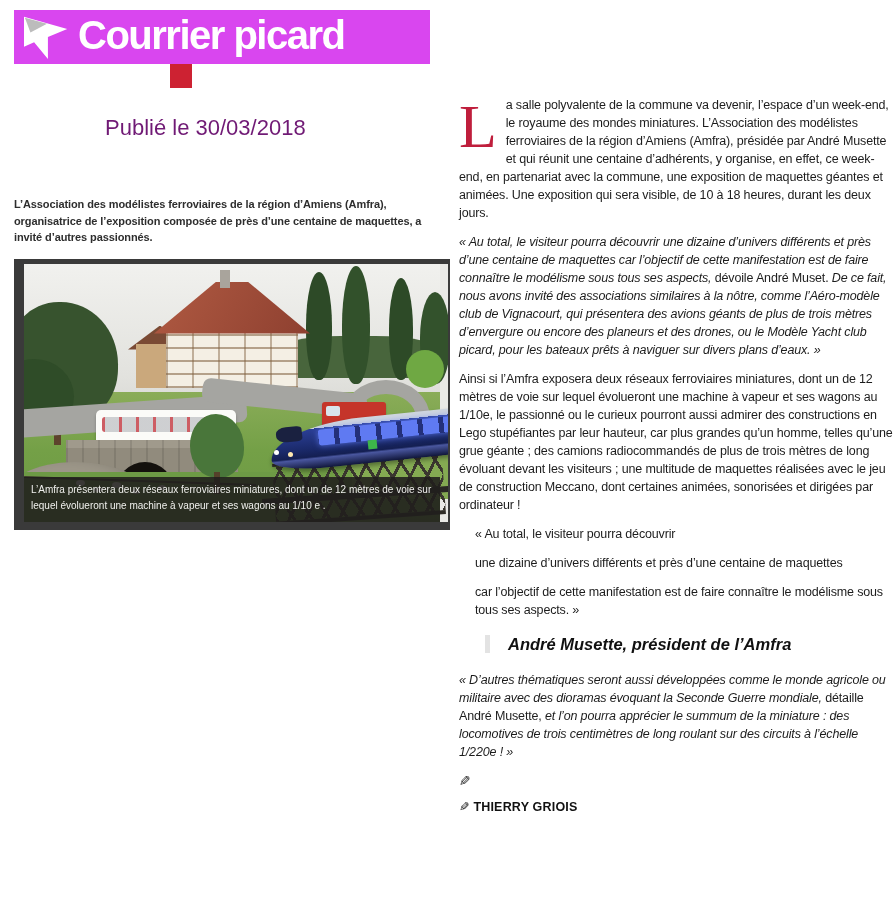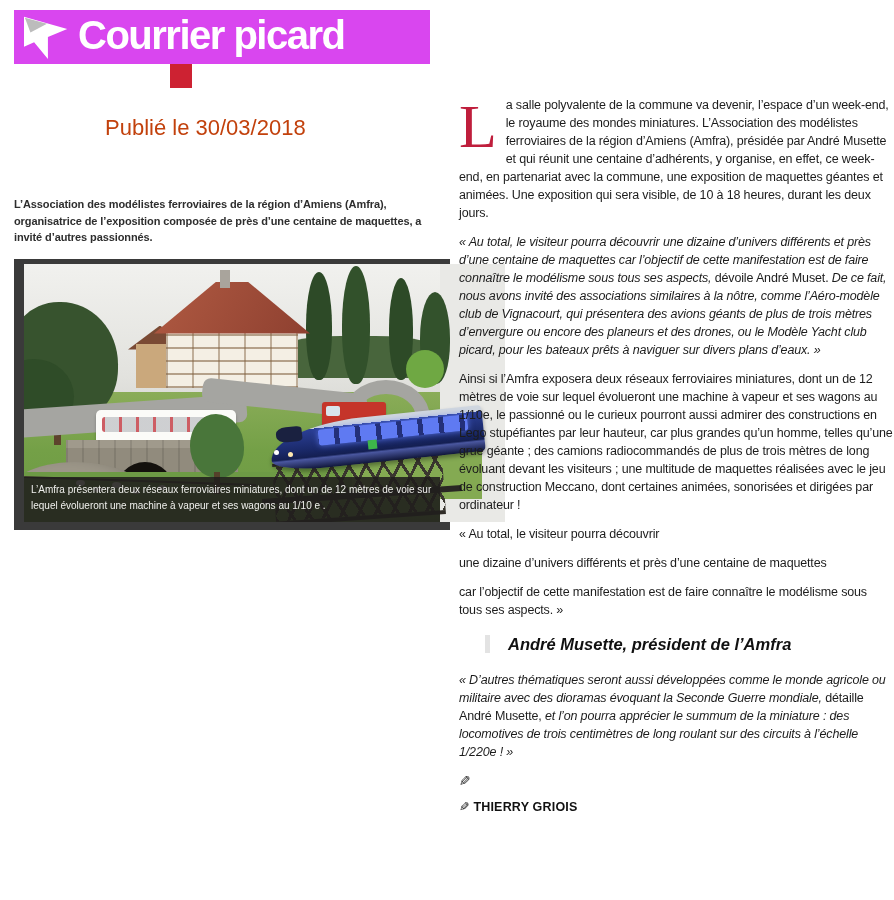--- a/index.html
+++ b/index.html
@@ -11,32 +11,32 @@
     background:#d946ef; display:flex; align-items:center; }
   .flag { position:absolute; left:10px; top:5px; width:46px; height:44px; }
   .flag .f-white { position:absolute; inset:0; background:#ffffff;
     clip-path:polygon(0 4%, 94% 32%, 52% 50%, 52% 100%, 22% 62%, 0 72%); }
   .flag .f-fold { position:absolute; inset:0; background:#bcbcbc;
     clip-path:polygon(2% 6%, 50% 20%, 14% 40%); }
   .masthead .logotext { position:absolute; left:64px; top:50%; transform:translateY(-54%);
     color:#fff; font-weight:700; font-size:40px; letter-spacing:-1.5px; white-space:nowrap; }
   .logo-tab { position:absolute; left:170px; top:64px; width:22px; height:24px; background:#cd2232; }
 
-  .published { position:absolute; left:105px; top:115px; font-size:22px; font-weight:500; color:#c2410c; }
+  .published { position:absolute; left:105px; top:115px; font-size:22px; font-weight:500; color:#701a75; }
 
   
   .left-col { position:absolute; left:14px; top:196px; width:436px; }
   .category { color:#e2001a; font-weight:700; font-size:13px; letter-spacing:.4px; margin-bottom:9px; }
   .headline { font-family:"Liberation Serif","DejaVu Serif",serif; font-weight:500;
     font-size:29px; line-height:1.2; color:#1c1c1c; margin-bottom:11px; letter-spacing:-.2px; }
   .standfirst { font-size:11px; letter-spacing:-.1px; font-weight:600; color:#2e2e2e; line-height:1.5; margin-bottom:13px; }
 
   
   .photo-frame { background:#3a3a3a; padding:5px 10px 8px 10px; width:436px; }
-  .scene { position:relative; width:481px; height:258px; overflow:hidden; background:#e9e9e6; }
+  .scene { position:relative; width:424px; height:258px; overflow:hidden; background:#e9e9e6; }
   .scene div { position:absolute; }
   .sky { left:0; top:0; width:416px; height:160px; background:linear-gradient(180deg,#f1f1ee 0%,#e2e2de 70%,#d6d6d1 100%); }
   .grass-base { left:0; top:128px; width:416px; height:130px; background:linear-gradient(180deg,#8aac58,#74a047 45%,#6a9743); }
   .tree-left-a { left:-18px; top:38px; width:112px; height:122px; background:#37532e; border-radius:48% 52% 46% 54%; }
   .tree-left-b { left:-30px; top:95px; width:80px; height:75px; background:#2f4c28; border-radius:50%; }
   .trunk-left { left:30px; top:145px; width:7px; height:36px; background:#5d432c; }
   .hedge-right { left:248px; top:72px; width:172px; height:42px; background:#48653c; border-radius:40% 40% 10% 10%; }
   .poplar1 { left:282px; top:8px; width:26px; height:108px; background:#2d4a27; border-radius:50% 50% 45% 45%; }
   .poplar2 { left:318px; top:2px; width:28px; height:118px; background:#32512b; border-radius:50% 50% 45% 45%; }
   .poplar3 { left:365px; top:14px; width:24px; height:102px; background:#2d4a27; border-radius:50% 50% 45% 45%; }
@@ -97,21 +97,21 @@
     color:#efefec; font-size:10px; line-height:1.65; padding:5px 7px 7px 7px; }
 
   
   .right-col { position:absolute; left:459px; top:96px; width:434px; font-size:12.5px;
     letter-spacing:-.15px; line-height:18px; color:#1c1c1c; }
   .right-col p { margin-bottom:11px; }
   .dropcap { float:left; font-family:"Liberation Serif","DejaVu Serif",serif; font-weight:500;
     color:#bf1e3c; font-size:62px; line-height:.82; margin:5px 9px 2px 0; }
   .it { font-style:italic; }
   .roman { font-style:normal; }
-  .pull { margin-bottom:13px; }
+  .pull { margin-bottom:13px;margin-left:16px; }
   .byline { margin:16px 0 18px 26px; padding-left:18px; border-left:5px solid #e3e3e3;
     font-weight:700; font-style:italic; font-size:16.5px; letter-spacing:0; color:#111; }
   .pencil-line { font-size:14px; margin:2px 0 8px 0; }
   .pencil { display:inline-block; transform:scaleX(-1); font-family:"DejaVu Sans",sans-serif; }
   .author { font-weight:700; font-size:12.5px; letter-spacing:.2px; margin-bottom:11px; color:#111; }
   .note { color:#3a3a3a; font-size:12.5px; line-height:21px; letter-spacing:-.1px; }
 </style>
 </head>
 <body>
 

